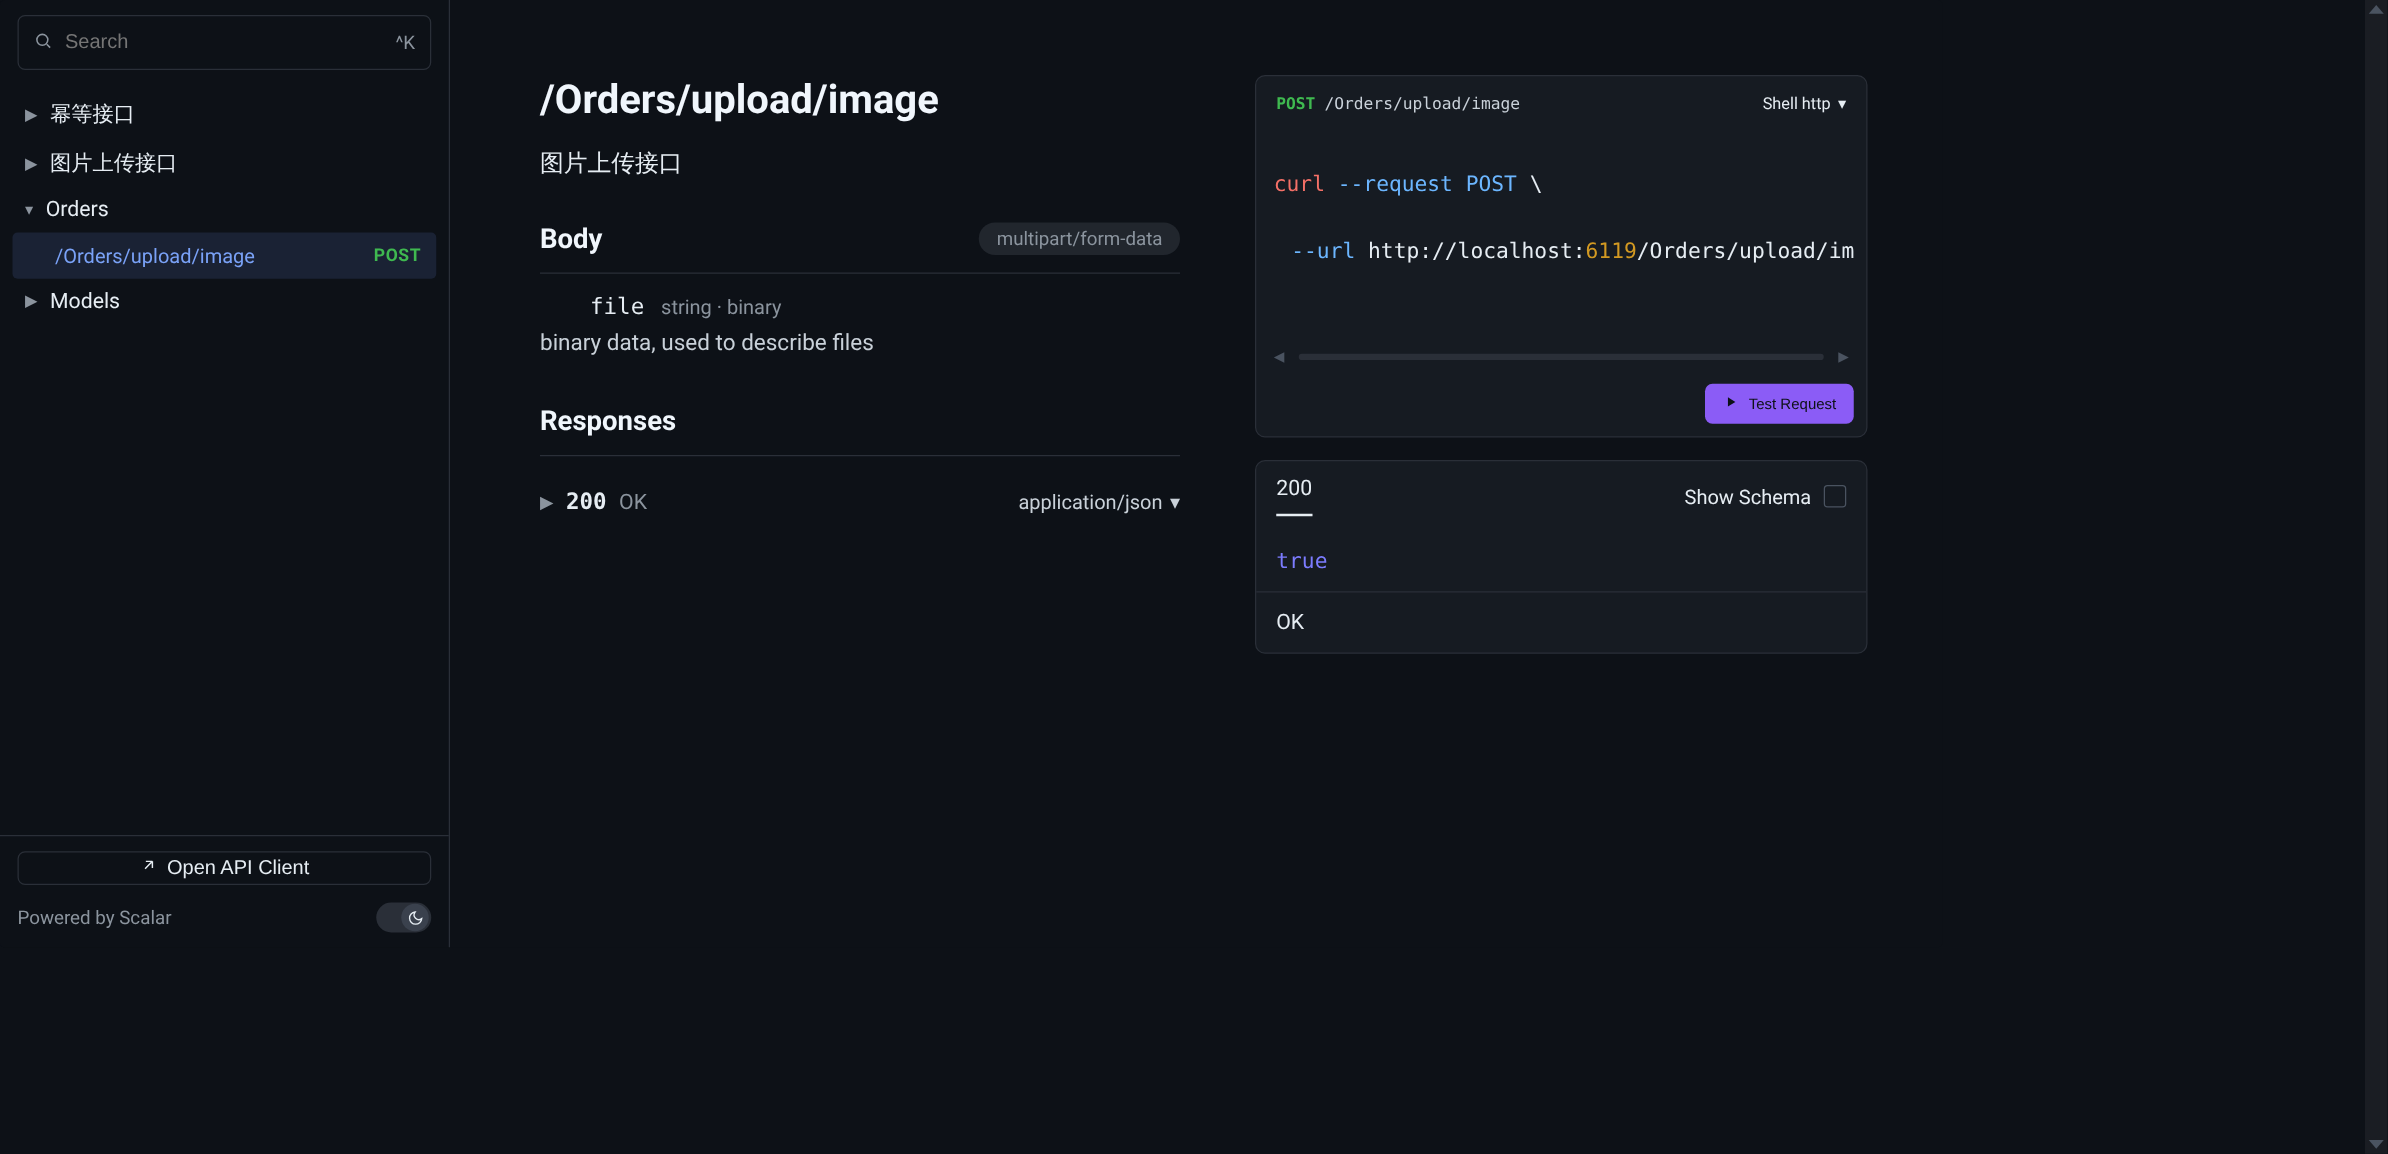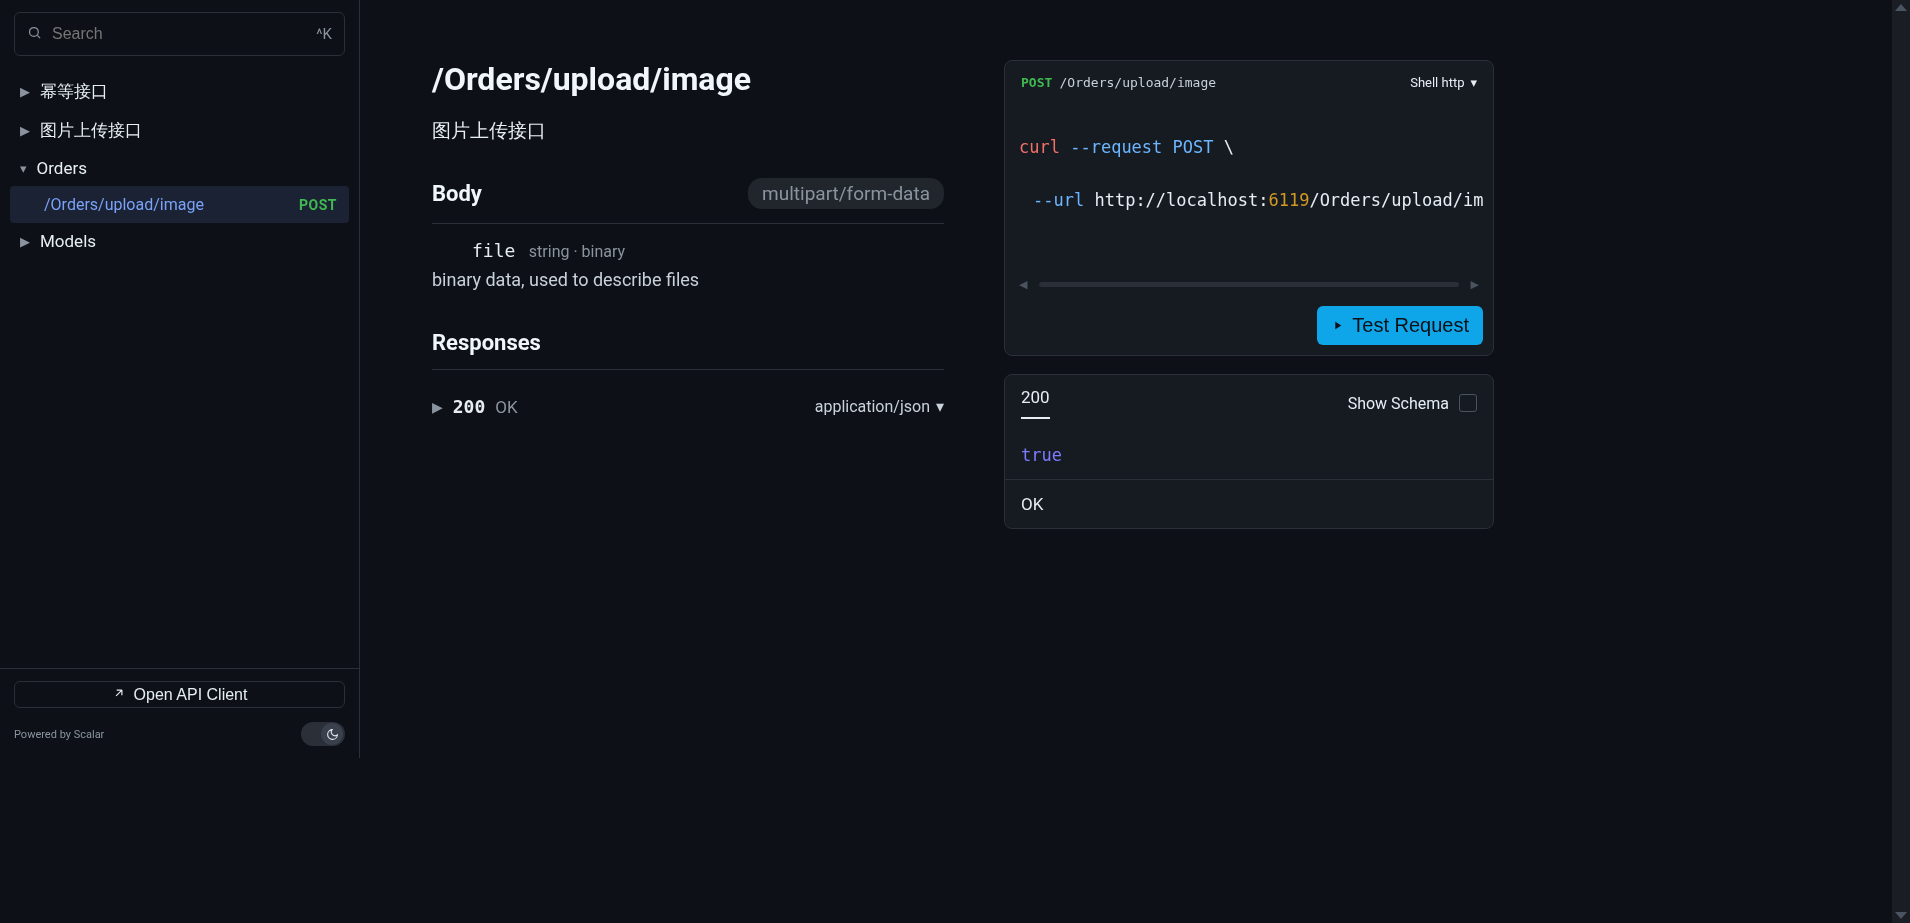--- a/index.html
+++ b/index.html
@@ -121,21 +121,21 @@
   justify-content: center;
   gap: 8px;
   cursor: pointer;
 }
 .powered-row {
   display: flex;
   align-items: center;
   justify-content: space-between;
   margin-top: 14px;
   color: #8b949e;
-  font-size: 11px;
+  font-size: 15px;
 }
 .theme-toggle {
   width: 44px; height: 24px;
   background: #2a2f38;
   border-radius: 14px;
   display: flex;
   align-items: center;
   justify-content: flex-end;
   padding: 2px;
 }
@@ -172,21 +172,21 @@
   border-bottom: 1px solid #2a2f38;
   padding-bottom: 14px;
   margin-bottom: 16px;
 }
 .section-title { font-size: 22px; font-weight: 700; color: #f0f6fc; }
 .content-type-badge {
   background: #21262d;
   color: #8b949e;
   border-radius: 14px;
   padding: 4px 14px;
-  font-size: 19px;
+  font-size: 15px;
 }
 
 .field-row { margin-bottom: 10px; }
 .field-name {
   font-family: ui-monospace, "SF Mono", Menlo, monospace;
   font-size: 18px;
   color: #e6edf3;
   margin-right: 10px;
   margin-left: 40px;
 }
@@ -262,26 +262,26 @@
   margin: 0 12px;
 }
 .code-scrollbar .arrow { color: #4a5360; font-size: 11px; }
 
 .code-footer {
   display: flex;
   justify-content: flex-end;
   padding: 8px 10px 10px 10px;
 }
 .test-btn {
-  background: #0ea5e9;
+  background: #8b5cf6;
   color: #0d1117;
   border: none;
   border-radius: 6px;
   padding: 8px 14px;
-  font-size: 20px;
+  font-size: 12px;
   font-weight: 500;
   cursor: pointer;
   display: flex;
   align-items: center;
   gap: 8px;
 }
 
 .response-panel {
   background: #161b22;
   border: 1px solid #2a2f38;

